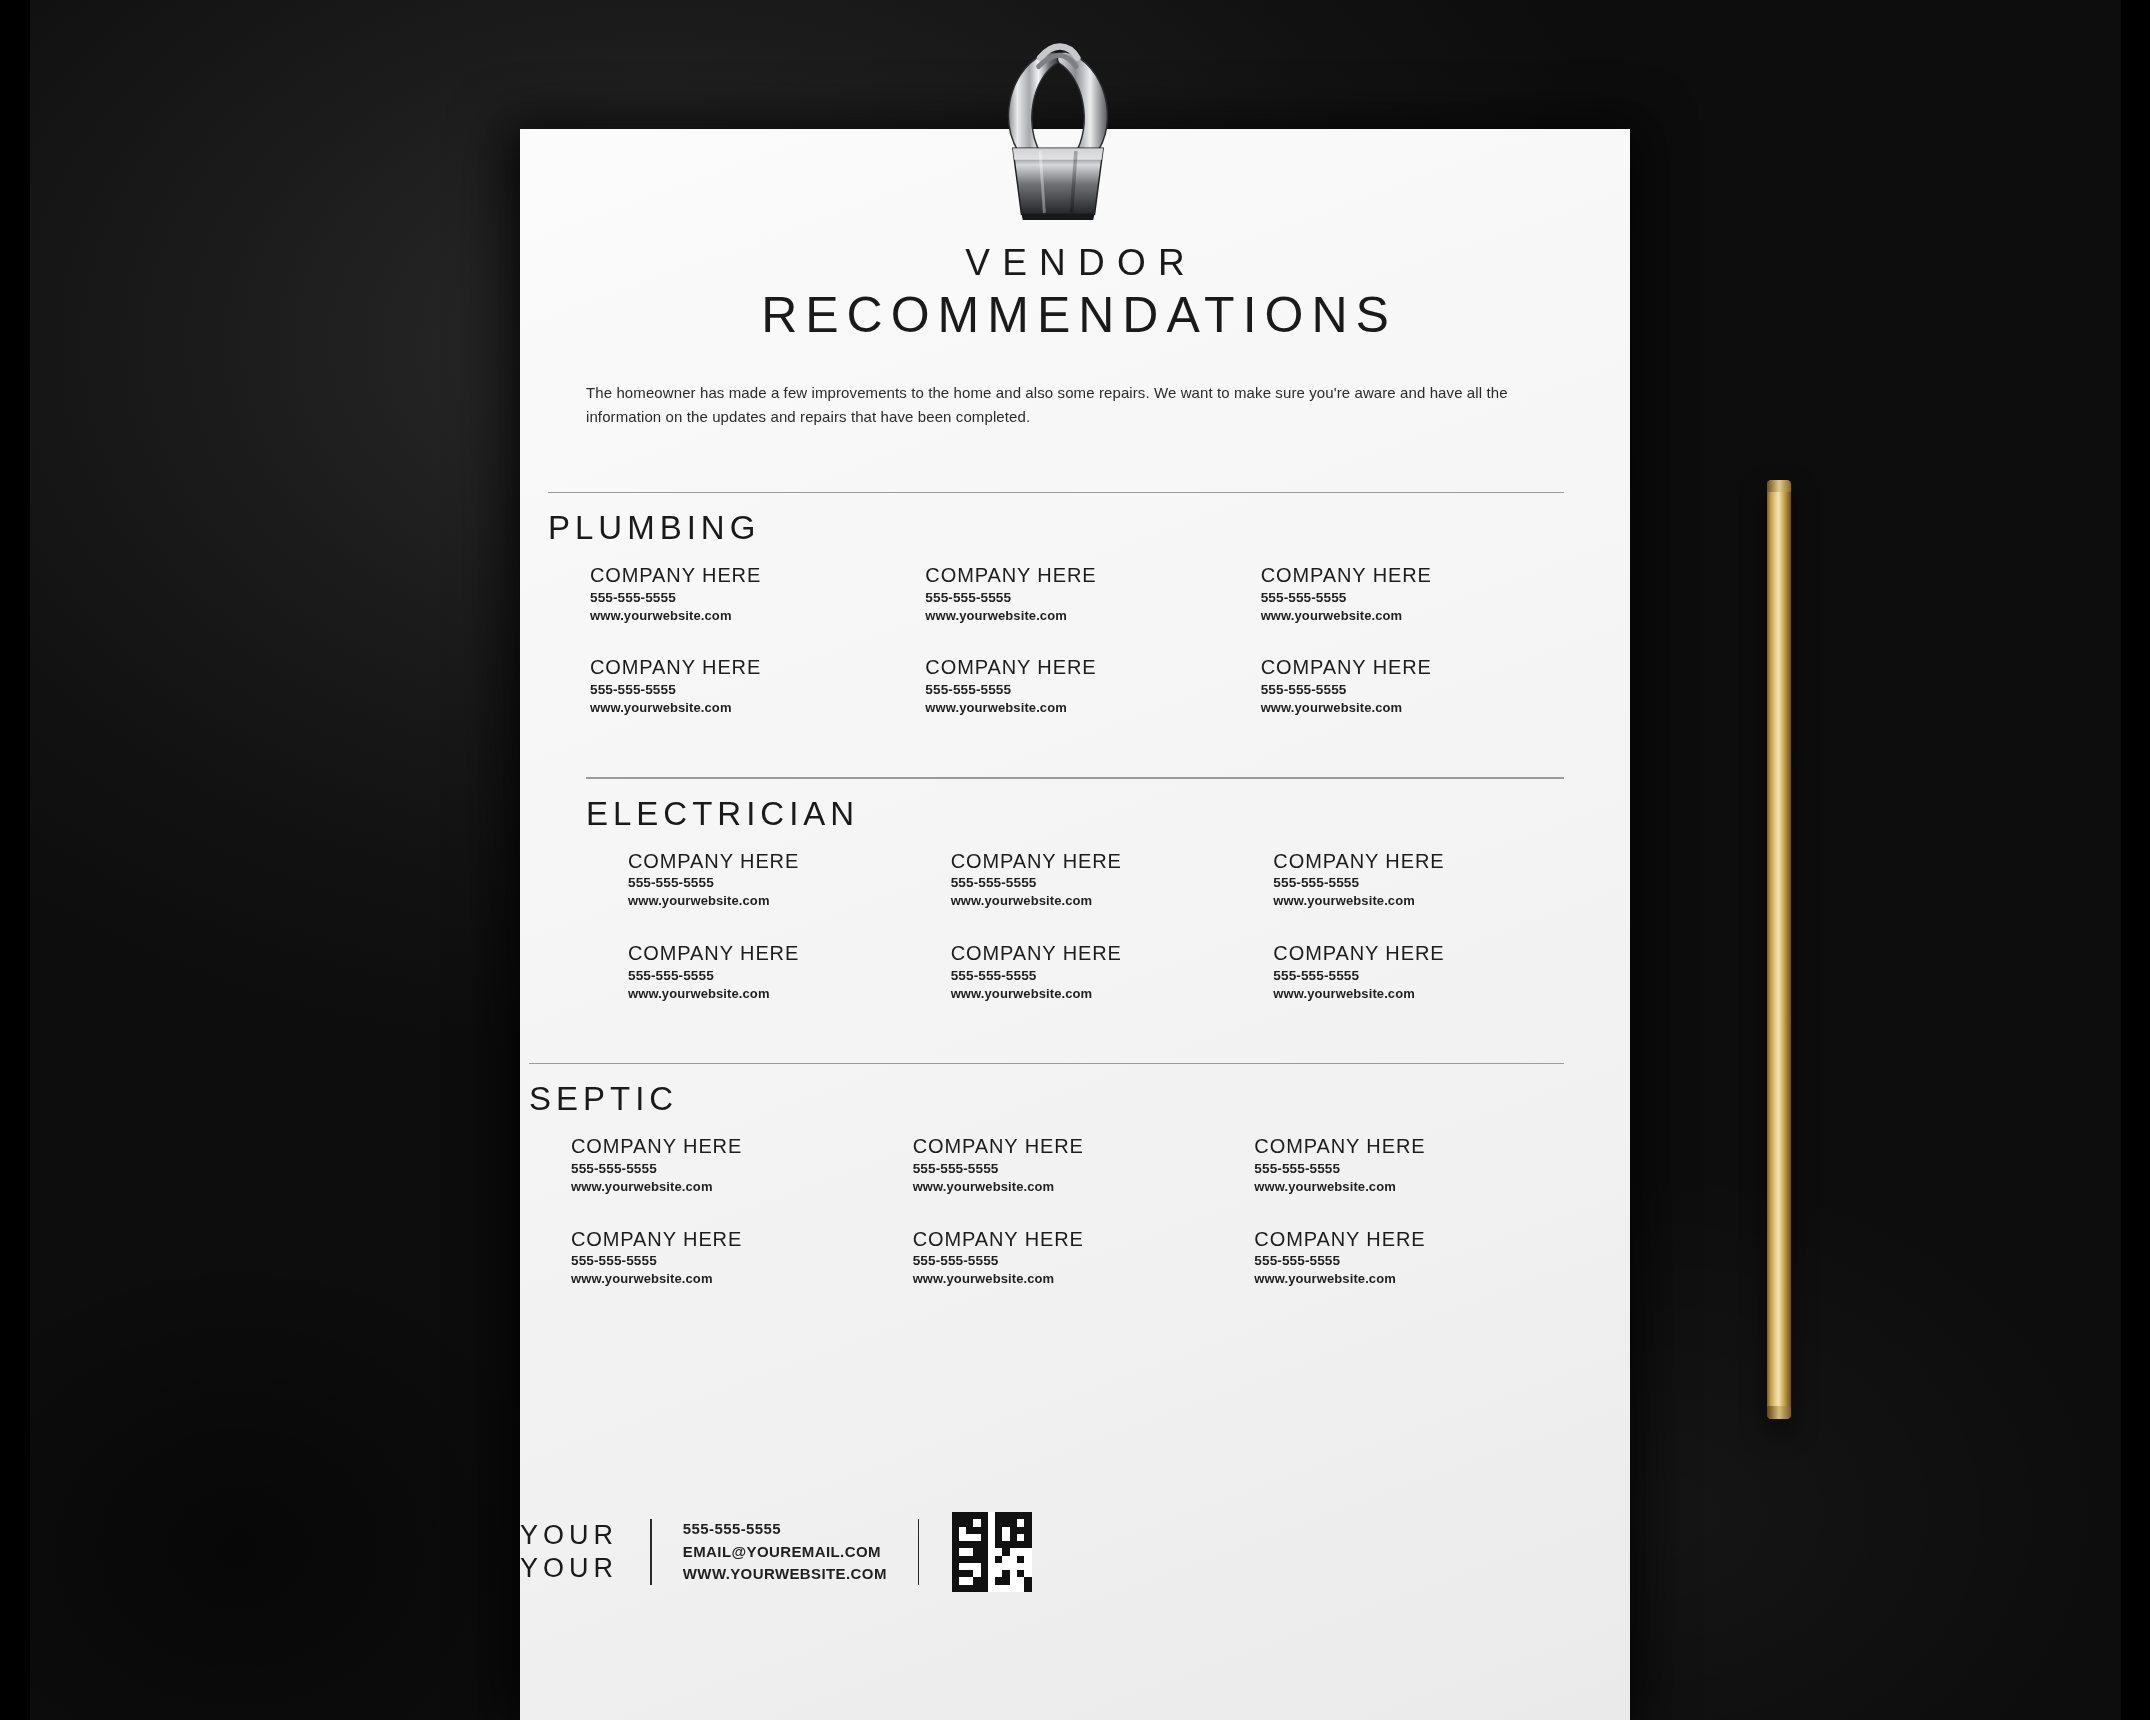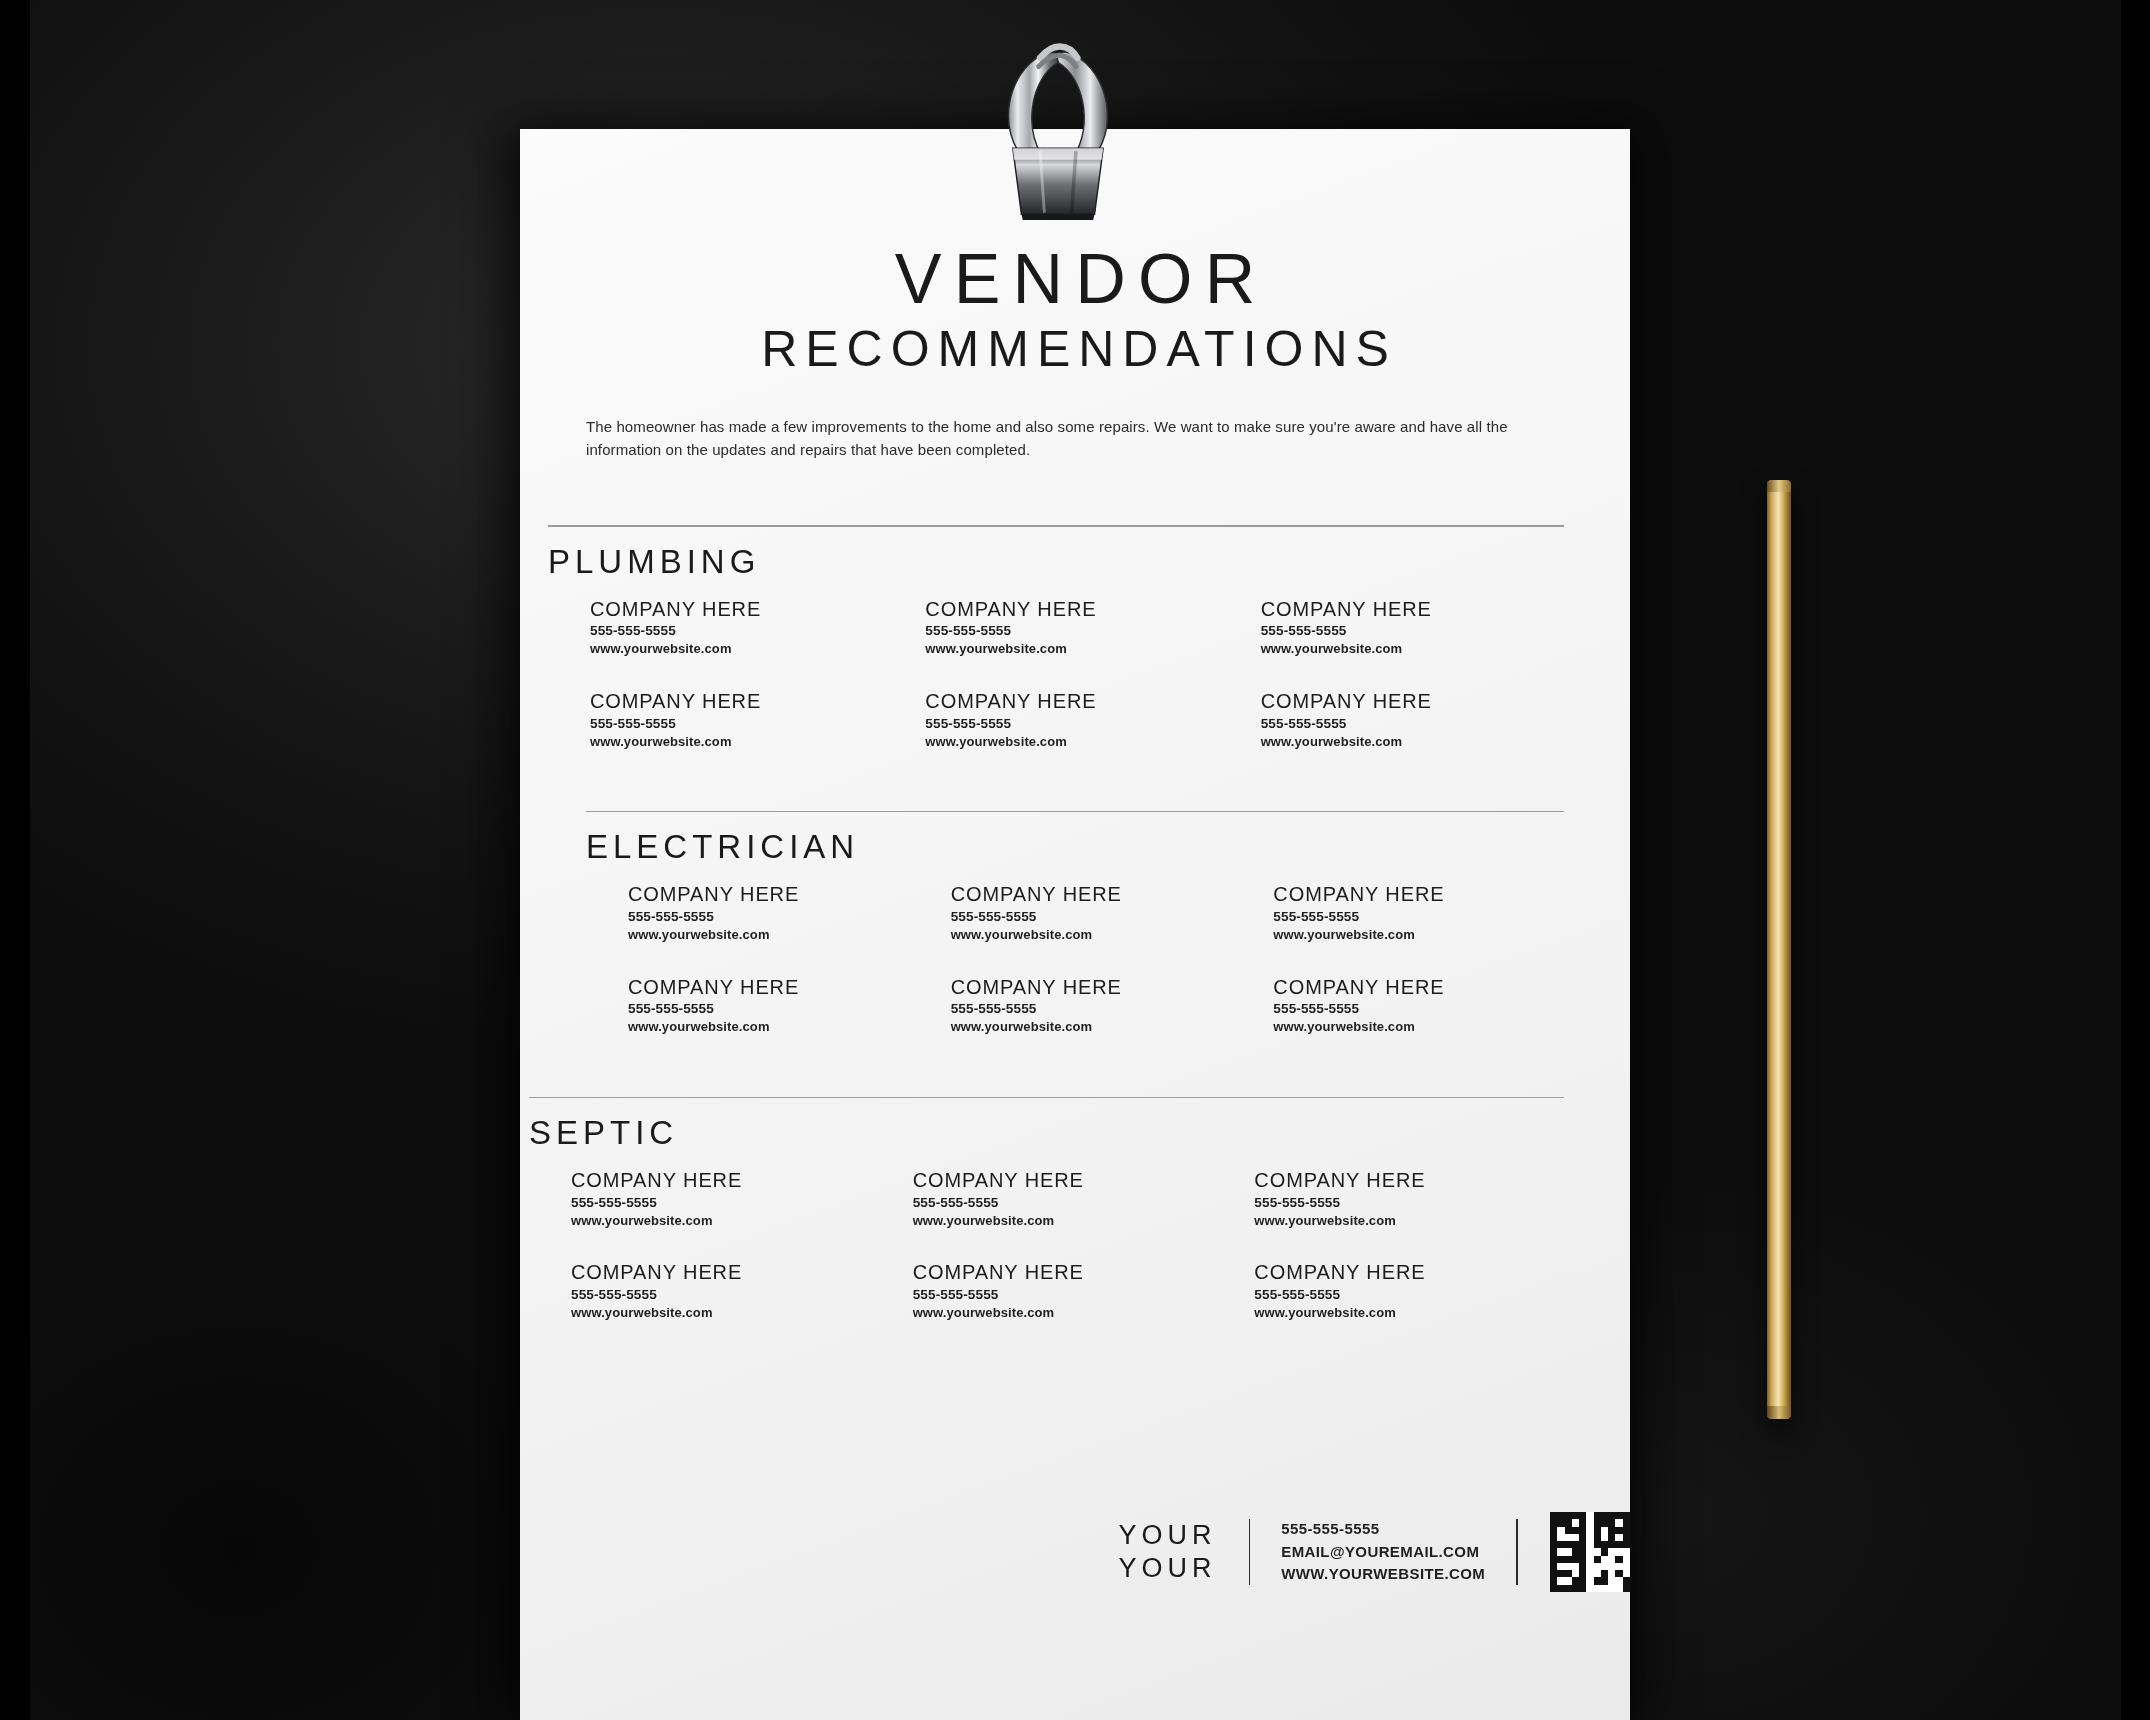--- a/index.html
+++ b/index.html
@@ -109,21 +109,21 @@
     text-align: center;
     margin-top: 115px;
   }
   .title-line1, .title-line2 {
     font-family: "Liberation Sans", sans-serif;
     font-weight: 400;
     color: #1a1a1a;
     line-height: 1.02;
   }
   .title-line1 {
-    font-size: 70px;
+    font-size: 37px;
     letter-spacing: 12.2px;
     text-indent: 12.2px;
   }
   .title-line2 {
     font-size: 50px;
     letter-spacing: 8px;
     text-indent: 8px;
     margin-top: 8.6px;
   }
 
@@ -190,21 +190,21 @@
   #section-septic { margin-top: 40px; margin-left: 9px; }
 
   
   .footer {
     position: absolute;
     left: 0;
     right: 0;
     bottom: 130px;
     display: flex;
     align-items: center;
-    justify-content: flex-end;
+    justify-content: flex-start;
     gap: 8px;
   }
   .footer .yourname {
     text-align: center;
     font-size: 27px;
     letter-spacing: 5px;
     line-height: 1.22;
     color: #1a1a1a;
     padding-right: 24.4px;
   }

